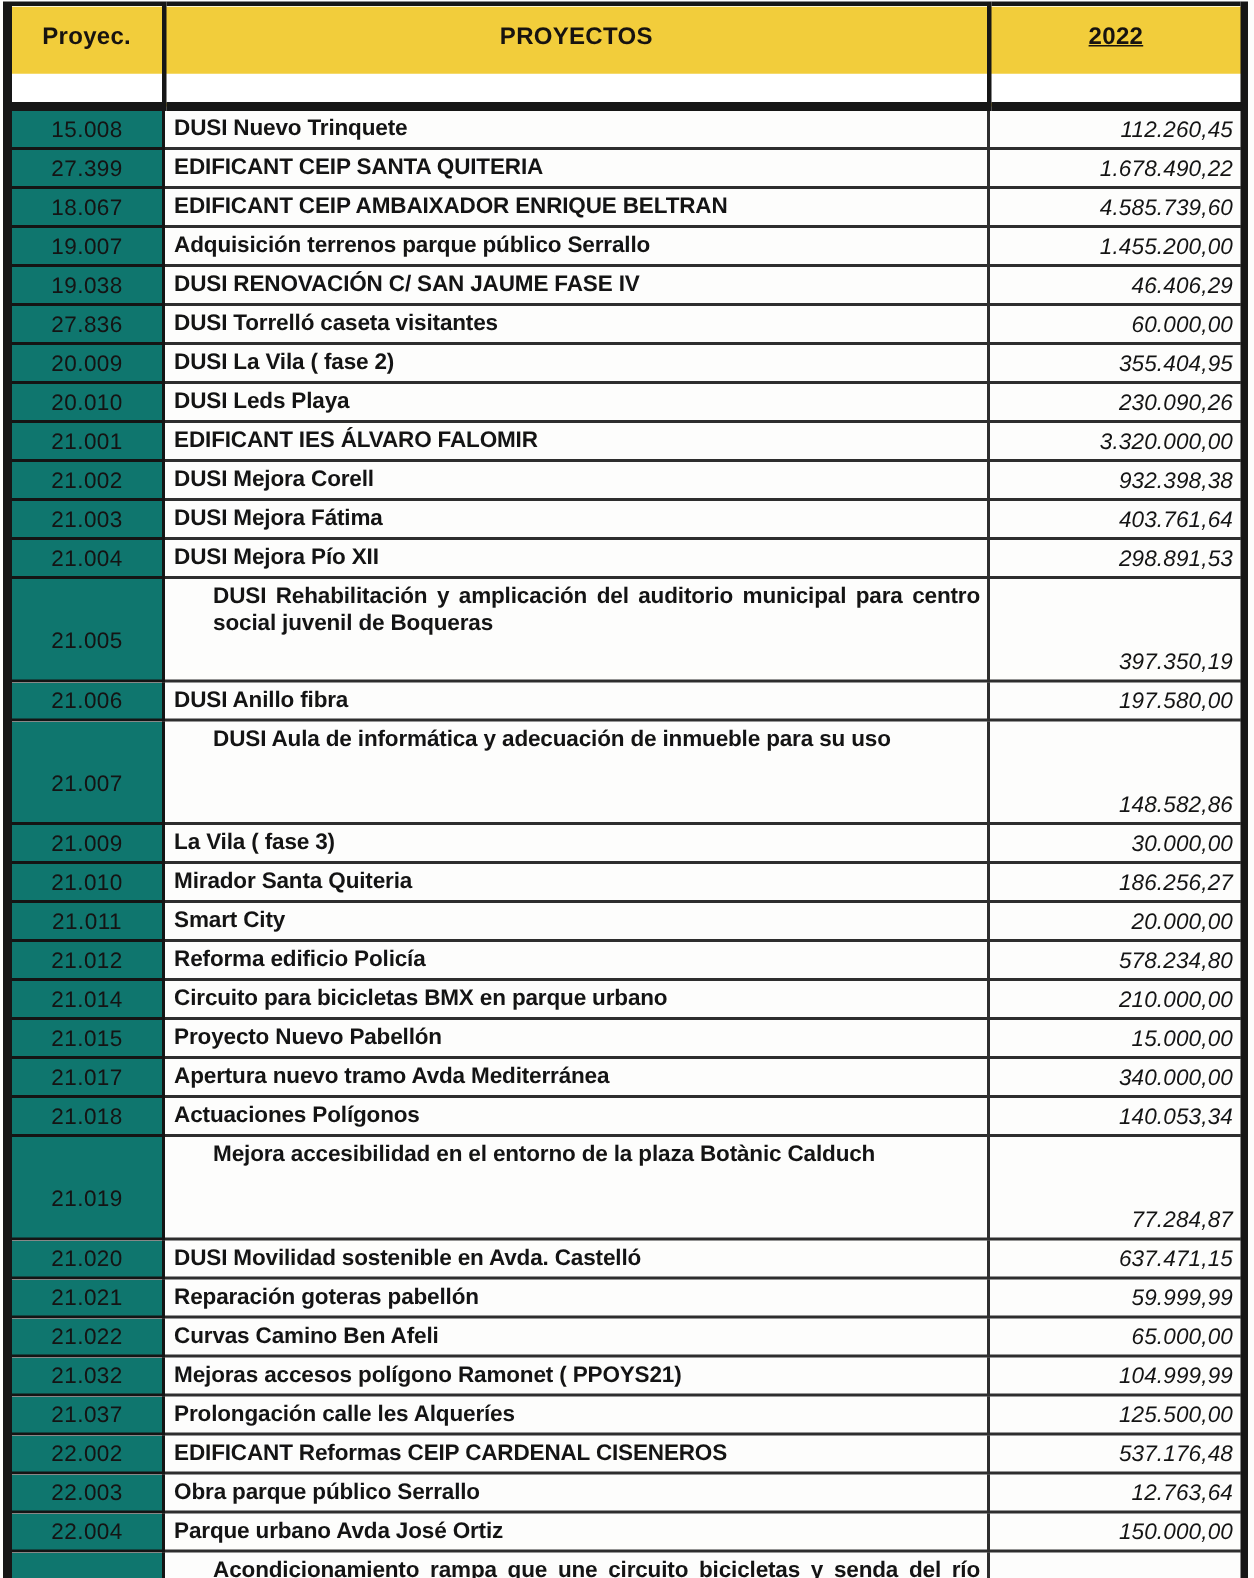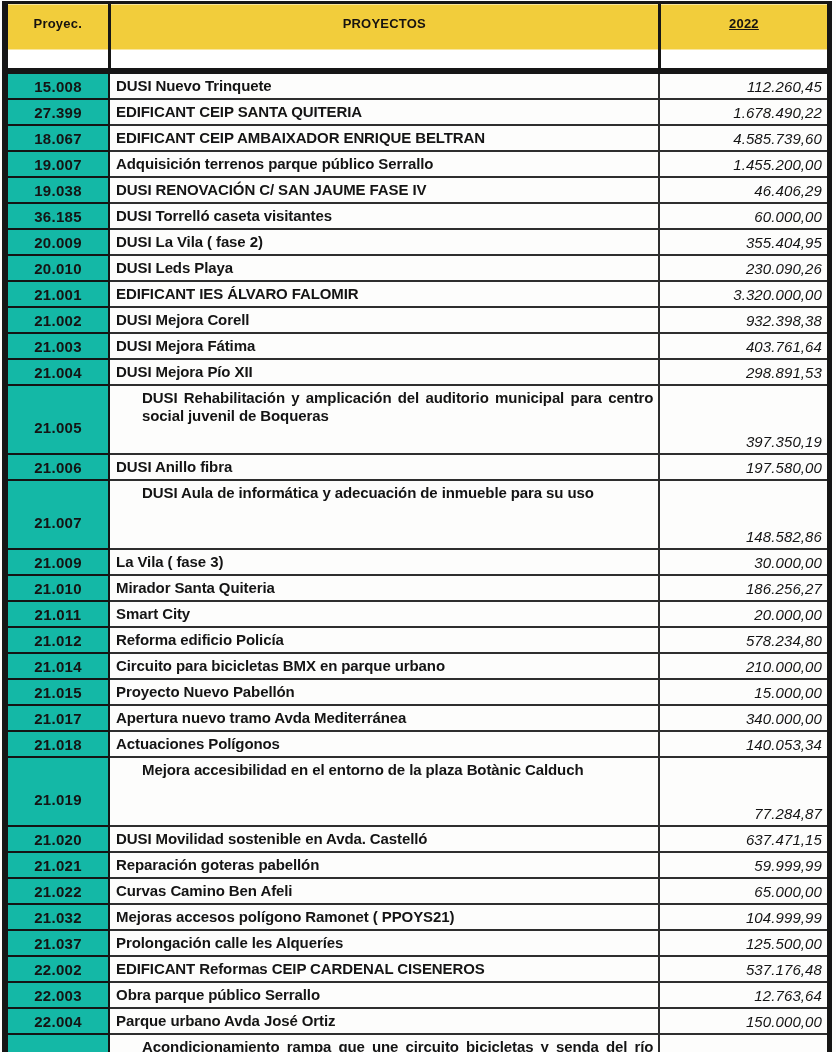--- a/index.html
+++ b/index.html
@@ -30,42 +30,42 @@
 
   
   thead th {
     height: 51px;
     background: linear-gradient(180deg, #f2cd3b 0px, #f2cd3b 45px, #ffffff 45px);
     border-bottom: 6px solid #161616;
     border-left: 3px solid #161616;
     border-right: 3px solid #161616;
     color: #171310;
     font-weight: bold;
-    font-size: 13px;
+    font-size: 16px;
     text-align: center;
     vertical-align: top;
     padding-top: 12px;
     letter-spacing: 0.2px;
   }
   thead th:first-child { border-left: none; }
   thead th:last-child  { border-right: none; text-decoration: underline; }
 
   
   tbody td {
     height: 22px;
     border: 2px solid #2e2e2e;
     font-size: 15px;
     color: #141414;
     vertical-align: middle;
     overflow: hidden;
   }
   tbody td.code {
-    background: #14b8a6;
+    background: #0f766e;
     border: 2px solid #141414;
-    font-weight: bold;
+    font-weight: normal;
     text-align: center;
     letter-spacing: 0.3px;
   }
   tbody td.name {
     font-weight: bold;
     text-align: justify;
     padding: 1px 5px 1px 6px;
     line-height: 1.2;
     letter-spacing: -0.1px;
   }
@@ -120,21 +120,21 @@
           <td class="code">19.007</td>
           <td class="name">Adquisición terrenos parque público Serrallo</td>
           <td class="amount">1.455.200,00</td>
         </tr>
         <tr>
           <td class="code">19.038</td>
           <td class="name">DUSI RENOVACIÓN C/ SAN JAUME FASE IV</td>
           <td class="amount">46.406,29</td>
         </tr>
         <tr>
-          <td class="code">36.185</td>
+          <td class="code">27.836</td>
           <td class="name">DUSI Torrelló caseta visitantes</td>
           <td class="amount">60.000,00</td>
         </tr>
         <tr>
           <td class="code">20.009</td>
           <td class="name">DUSI La Vila ( fase 2)</td>
           <td class="amount">355.404,95</td>
         </tr>
         <tr>
           <td class="code">20.010</td>

